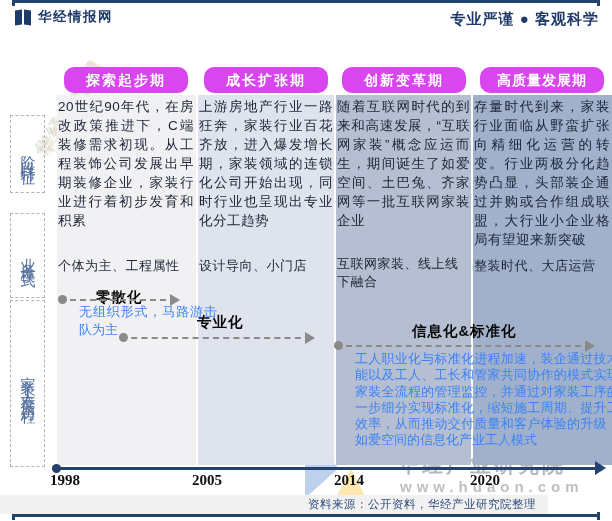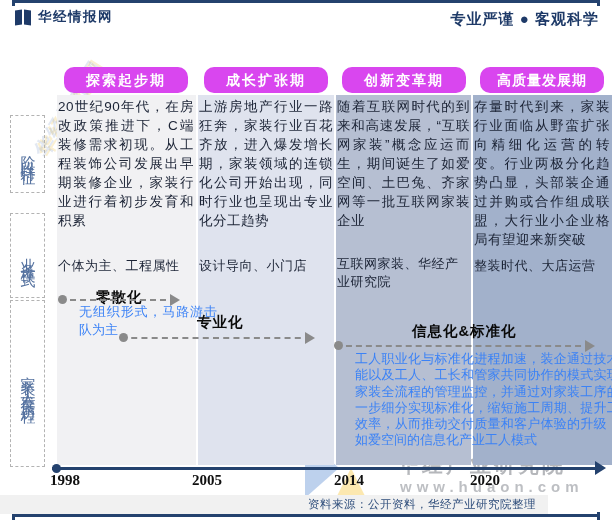--- a/index.html
+++ b/index.html
@@ -118,21 +118,21 @@
   <div class="side-label" style="top:213px;height:85px;">业务模式</div>
   <div class="side-label" style="top:300px;height:167px;">家装工人发展历程</div>
 
   <div class="feature f1">20世纪90年代，在房改政策推进下，C端装修需求初现。从工程装饰公司发展出早期装修企业，家装行业进行着初步发育和积累</div>
   <div class="feature f2">上游房地产行业一路狂奔，家装行业百花齐放，进入爆发增长期，家装领域的连锁化公司开始出现，同时行业也呈现出专业化分工趋势</div>
   <div class="feature f3">随着互联网时代的到来和高速发展，“互联网家装”概念应运而生，期间诞生了如爱空间、土巴兔、齐家网等一批互联网家装企业</div>
   <div class="feature f4">存量时代到来，家装行业面临从野蛮扩张向精细化运营的转变。行业两极分化趋势凸显，头部装企通过并购或合作组成联盟，大行业小企业格局有望迎来新突破</div>
 
   <div class="model m1">个体为主、工程属性</div>
   <div class="model m2">设计导向、小门店</div>
-  <div class="model m3">互联网家装、华经产业研究院</div>
+  <div class="model m3">互联网家装、线上线下融合</div>
   <div class="model m4">整装时代、大店运营</div>
 
   <div class="phase-label pl1">零散化</div>
   <div class="dashed-arrow da1"></div>
   <div class="phase-text pt1">无组织形式，马路游击队为主</div>
 
   <div class="phase-label pl2">专业化</div>
   <div class="dashed-arrow da2"></div>
 
   <div class="phase-label pl3">信息化&amp;标准化</div>

